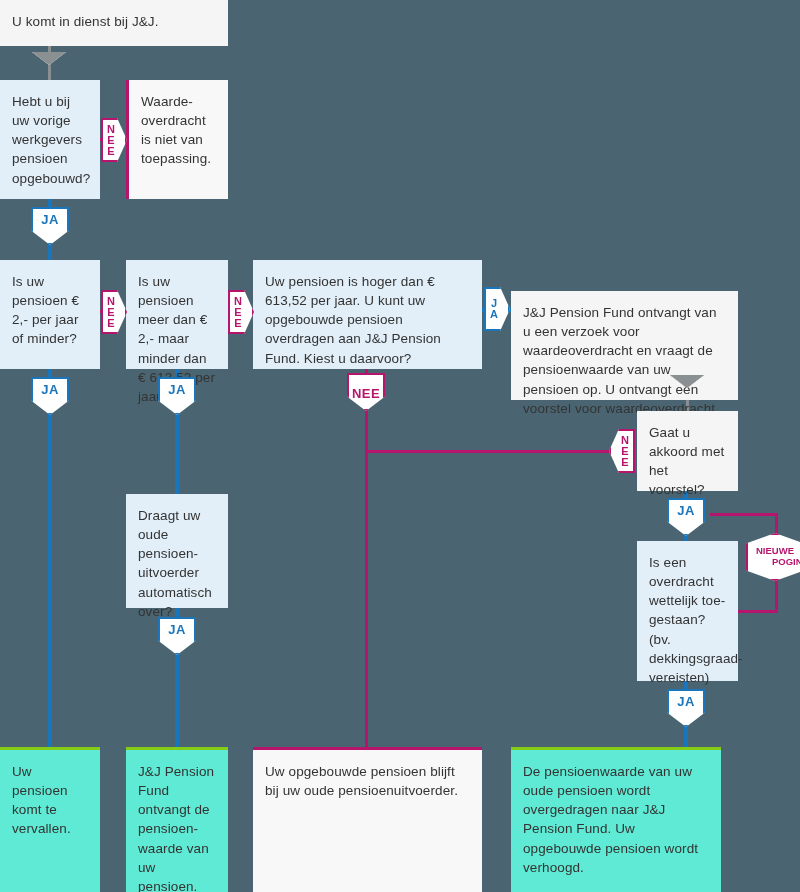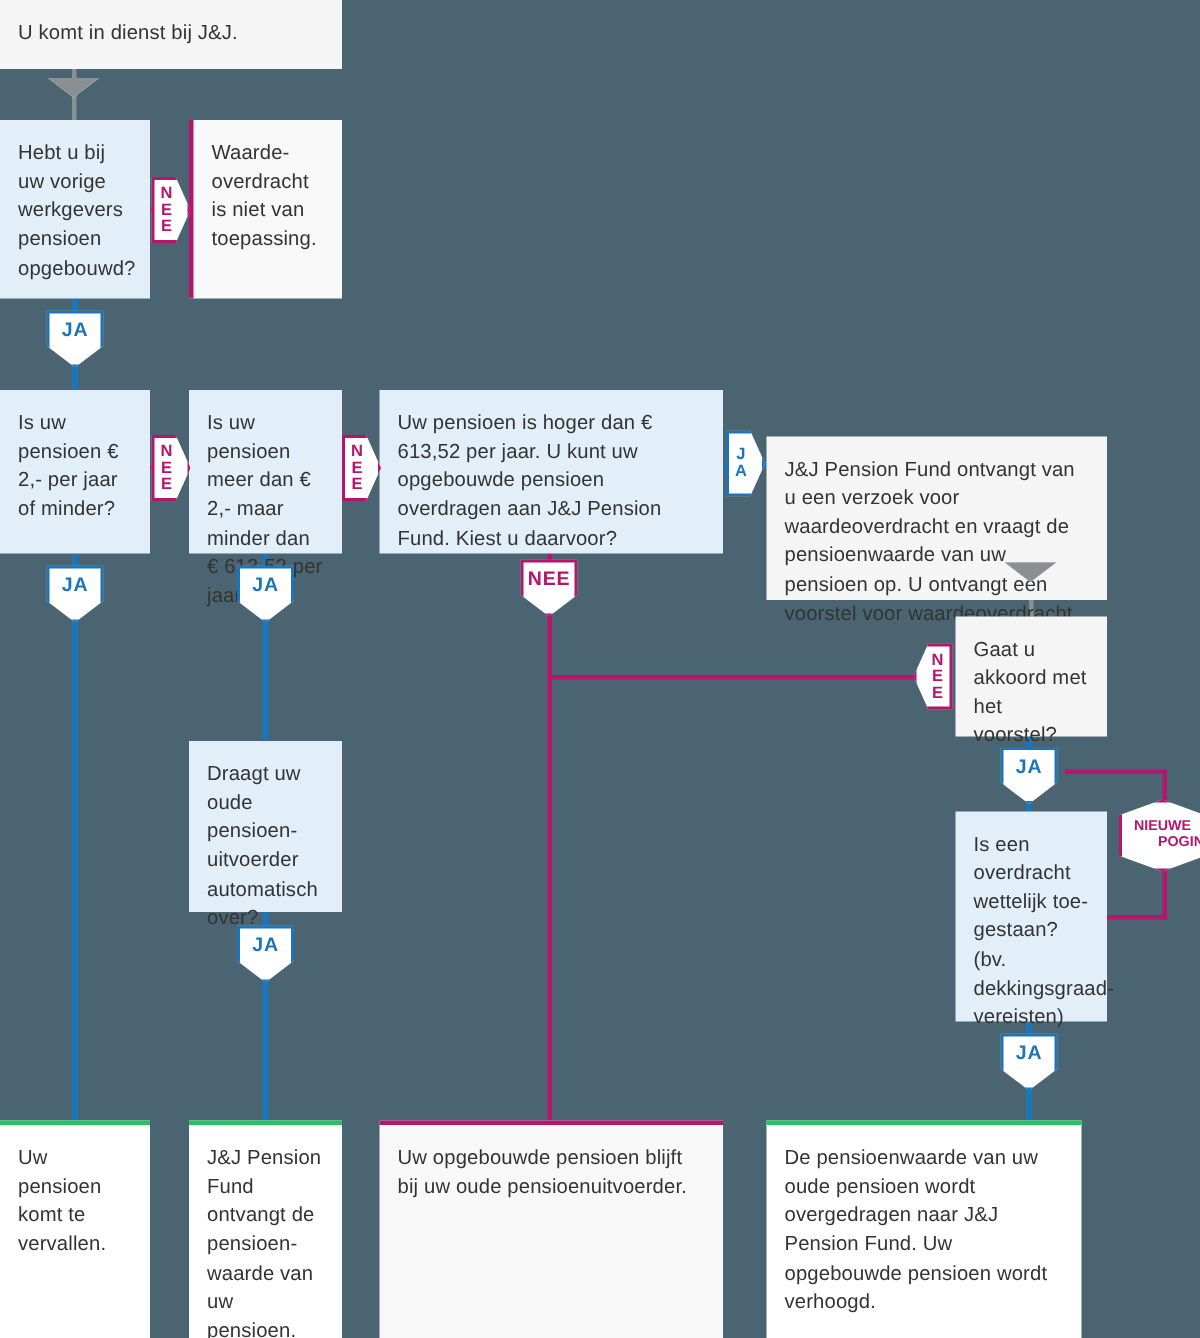--- a/index.html
+++ b/index.html
@@ -26,40 +26,40 @@
     position:absolute;
     box-sizing:border-box;
     padding:12px 12px 12px 12px;
     font-size:13.5px;
     line-height:1.42;
     color:#333;
     letter-spacing:.1px;
   }
   .box.white{background:#f5f5f5;}
   .box.blue{background:#e2eff8;}
-  .box.topblue{border-top:3px solid #22c55e;background:#ffffff;}
+  .box.topblue{border-top:3px solid #84cc16;background:#5eead4;}
   .box.toppink{border-top:3px solid #b5156c;background:#f8f8f8;}
   .box.leftpink{border-left:3px solid #b5156c;background:#f8f8f8;}
 
   
   .badge{position:absolute;z-index:6;}
 
   
   .pent-down{
     width:38px;height:38px;
     background:#fff;
     border:2px solid #1a75bb;
     box-sizing:border-box;
     clip-path:polygon(0 0,100% 0,100% 62%,50% 100%,0 62%);
     display:flex;align-items:flex-start;justify-content:center;
     font-size:13px;font-weight:700;color:#1a75bb;
     letter-spacing:.5px;
   }
   .pent-down > span{padding-top:3px;}
-  .pent-down.pinkb{border-color:#b5156c;color:#b5156c;}
+  .pent-down.pinkb{border-color:#b5156c;color:#b5156c;align-items:center;}
 
   
   .pent-right{
     width:26px;height:44px;
     background:#fff;
     border:2px solid #b5156c;
     box-sizing:border-box;
     clip-path:polygon(0 0,62% 0,100% 50%,62% 100%,0 100%);
     display:flex;align-items:center;justify-content:flex-start;
     font-size:11px;font-weight:700;color:#b5156c;

